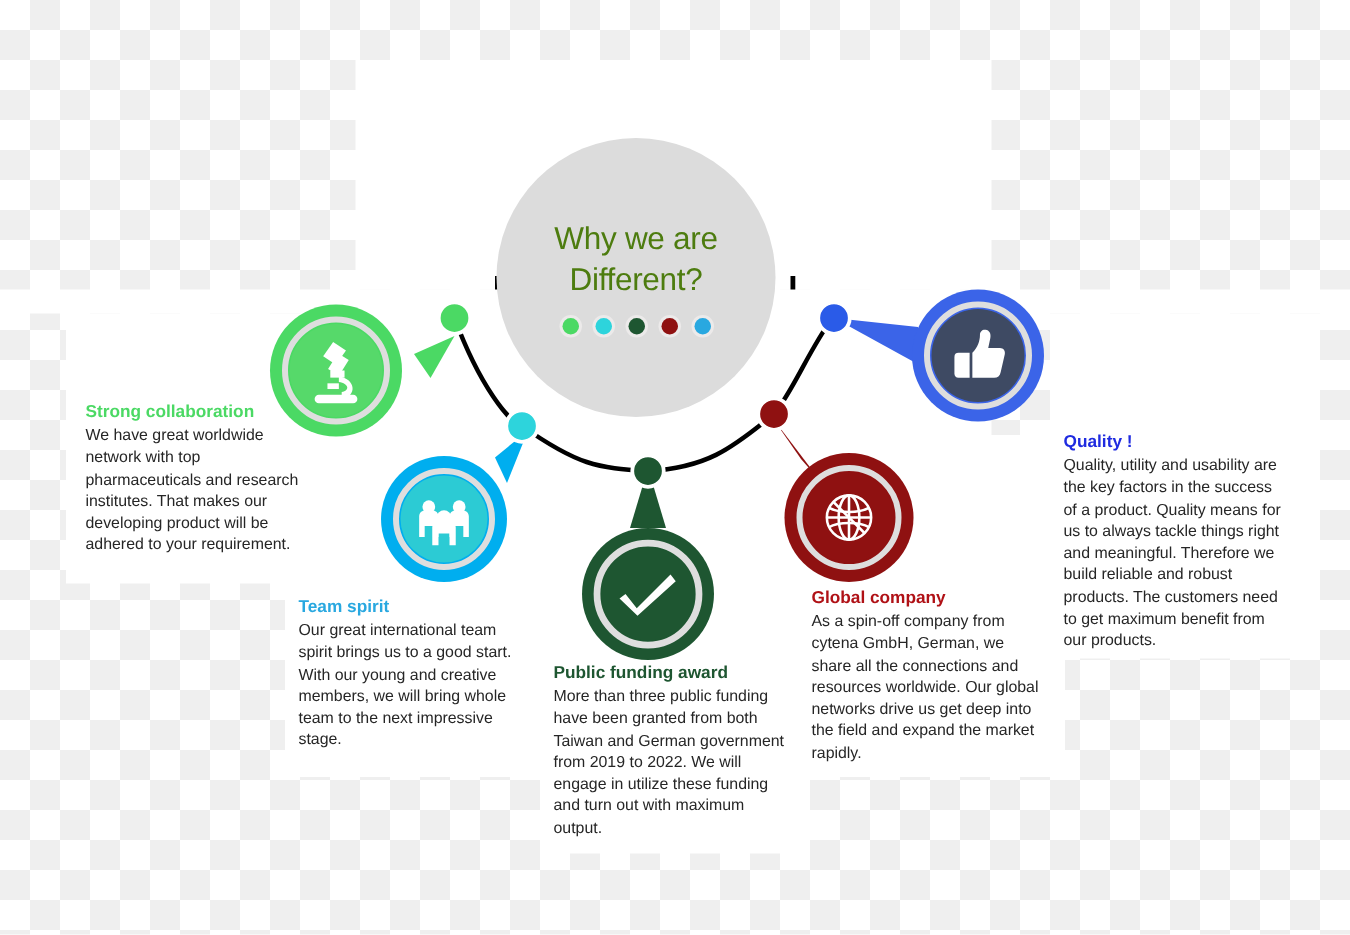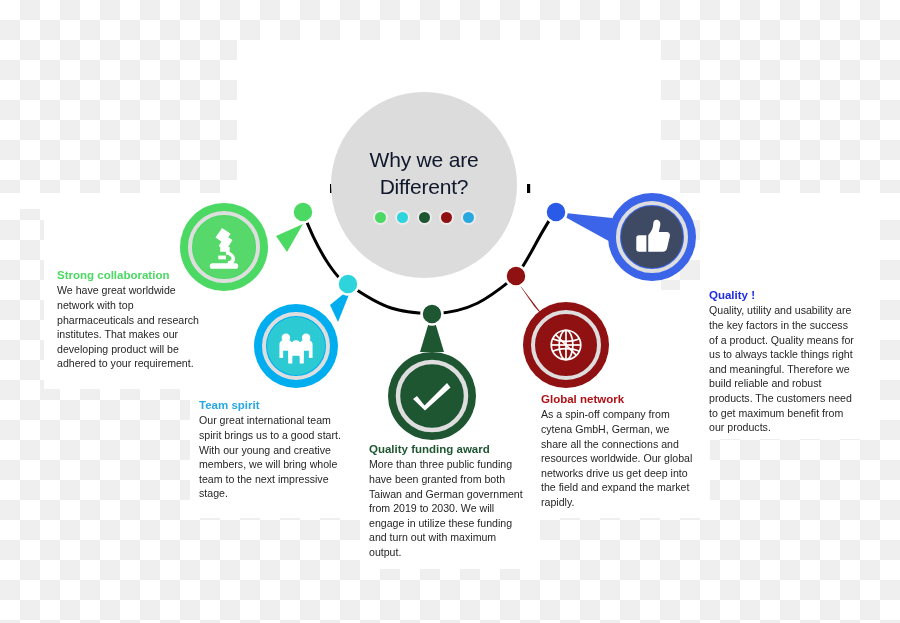--- a/index.html
+++ b/index.html
@@ -57,21 +57,21 @@
     border-radius: 50%;
     background: #dcdcdc;
     display: flex;
     flex-direction: column;
     align-items: center;
     justify-content: center;
   }
   #hub-title {
     font-size: 21px;
     font-weight: 400;
-    color: #0f172a;
+    color: #4d7c0f;
     text-align: center;
     line-height: 1.28;
     letter-spacing: -0.2px;
     white-space: pre-line;
   }
   #hub-dots {
     display: flex;
     gap: 11px;
     margin-top: 12px;
   }
@@ -246,26 +246,26 @@
     <p class="block-title" style="color:#4BD964">Strong collaboration</p>
     <p class="block-body">We have great worldwide network with top pharmaceuticals and research institutes. That makes our developing product will be adhered to your requirement.</p>
   </div>
 
   <div class="block" id="block-team">
     <p class="block-title" style="color:#29A8E0">Team spirit</p>
     <p class="block-body">Our great international team spirit brings us to a good start. With our young and creative members, we will bring whole team to the next impressive stage.</p>
   </div>
 
   <div class="block" id="block-funding">
-    <p class="block-title" style="color:#1E5631">Quality funding award</p>
-    <p class="block-body">More than three public funding have been granted from both Taiwan and German government from 2019 to 2030. We will engage in utilize these funding and turn out with maximum output.</p>
+    <p class="block-title" style="color:#1E5631">Public funding award</p>
+    <p class="block-body">More than three public funding have been granted from both Taiwan and German government from 2019 to 2022. We will engage in utilize these funding and turn out with maximum output.</p>
   </div>
 
   <div class="block" id="block-global">
-    <p class="block-title" style="color:#B01116">Global network</p>
+    <p class="block-title" style="color:#B01116">Global company</p>
     <p class="block-body">As a spin-off company from cytena GmbH, German, we share all the connections and resources worldwide. Our global networks drive us get deep into the field and expand the market rapidly.</p>
   </div>
 
   <div class="block" id="block-quality">
     <p class="block-title" style="color:#1F2BE0">Quality !</p>
     <p class="block-body">Quality, utility and usability are the key factors in the success of a product. Quality means for us to always tackle things right and meaningful. Therefore we build reliable and robust products. The customers need to get maximum benefit from our products.</p>
   </div>
 
 </div>
 

